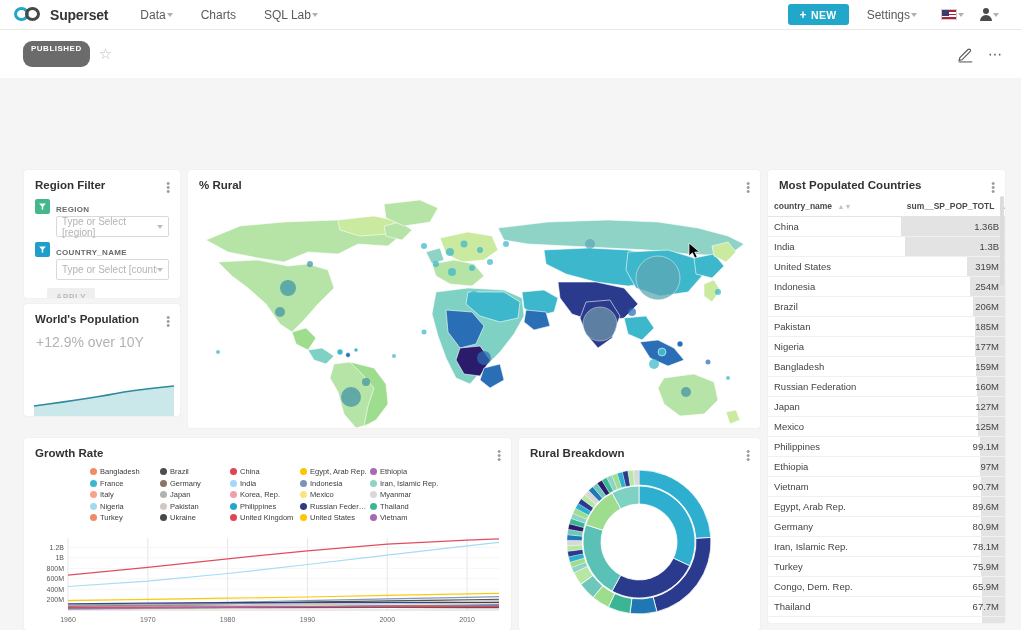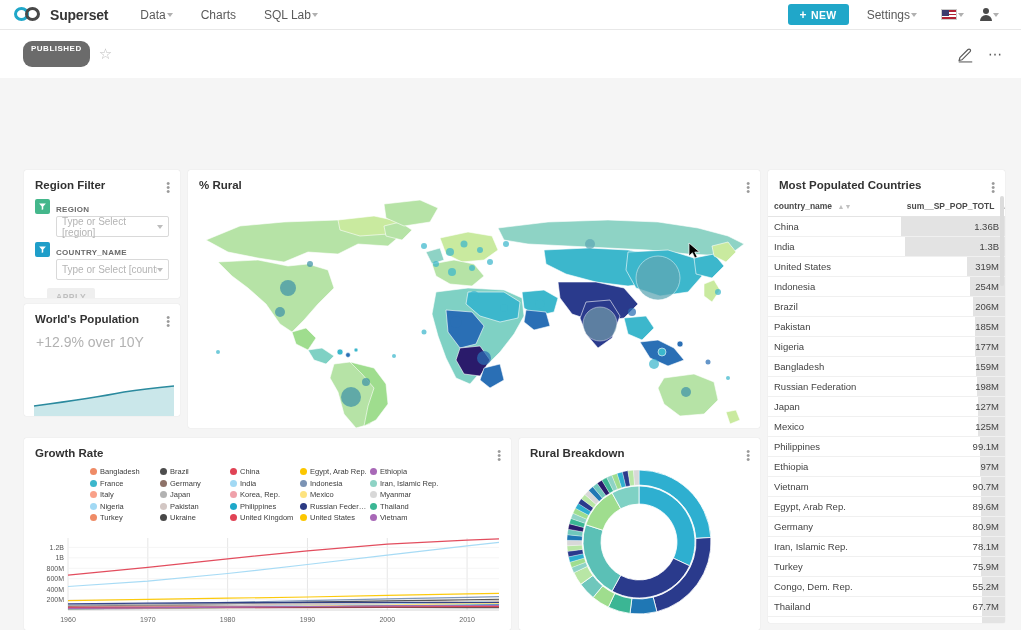--- a/index.html
+++ b/index.html
@@ -399,21 +399,21 @@
             <tr>
               <td>Nigeria</td>
               <td class="num"><div class="bar" style="width: 28.66%;"></div><span class="cellval">177M</span></td>
             </tr>
             <tr>
               <td>Bangladesh</td>
               <td class="num"><div class="bar" style="width: 27.512%;"></div><span class="cellval">159M</span></td>
             </tr>
             <tr>
               <td>Russian Federation</td>
-              <td class="num"><div class="bar" style="width: 26.61%;"></div><span class="cellval">198M</span></td>
+              <td class="num"><div class="bar" style="width: 26.61%;"></div><span class="cellval">160M</span></td>
             </tr>
             <tr>
               <td>Japan</td>
               <td class="num"><div class="bar" style="width: 25.626%;"></div><span class="cellval">127M</span></td>
             </tr>
             <tr>
               <td>Mexico</td>
               <td class="num"><div class="bar" style="width: 25.544%;"></div><span class="cellval">125M</span></td>
             </tr>
             <tr>
@@ -439,21 +439,21 @@
             <tr>
               <td>Iran, Islamic Rep.</td>
               <td class="num"><div class="bar" style="width: 22.674%;"></div><span class="cellval">78.1M</span></td>
             </tr>
             <tr>
               <td>Turkey</td>
               <td class="num"><div class="bar" style="width: 22.592%;"></div><span class="cellval">75.9M</span></td>
             </tr>
             <tr>
               <td>Congo, Dem. Rep.</td>
-              <td class="num"><div class="bar" style="width: 22.51%;"></div><span class="cellval">55.2M</span></td>
+              <td class="num"><div class="bar" style="width: 22.51%;"></div><span class="cellval">65.9M</span></td>
             </tr>
             <tr>
               <td>Thailand</td>
               <td class="num"><div class="bar" style="width: 22.1%;"></div><span class="cellval">67.7M</span></td>
             </tr>
             <tr>
               <td>France</td>
               <td class="num"><div class="bar" style="width: 22.018%;"></div><span class="cellval">66.2M</span></td>
             </tr>
           </tbody>

